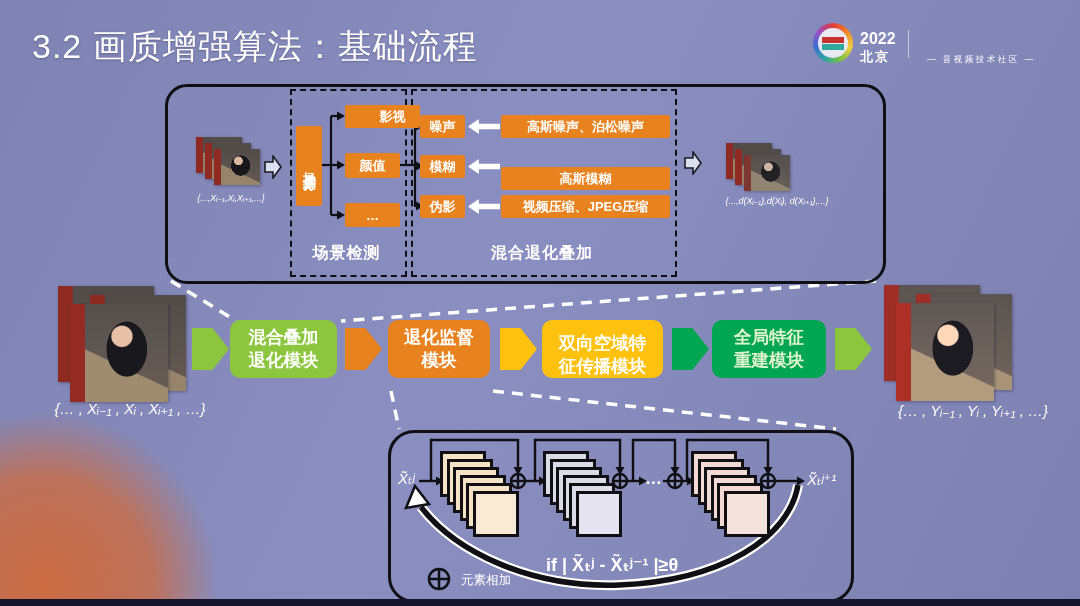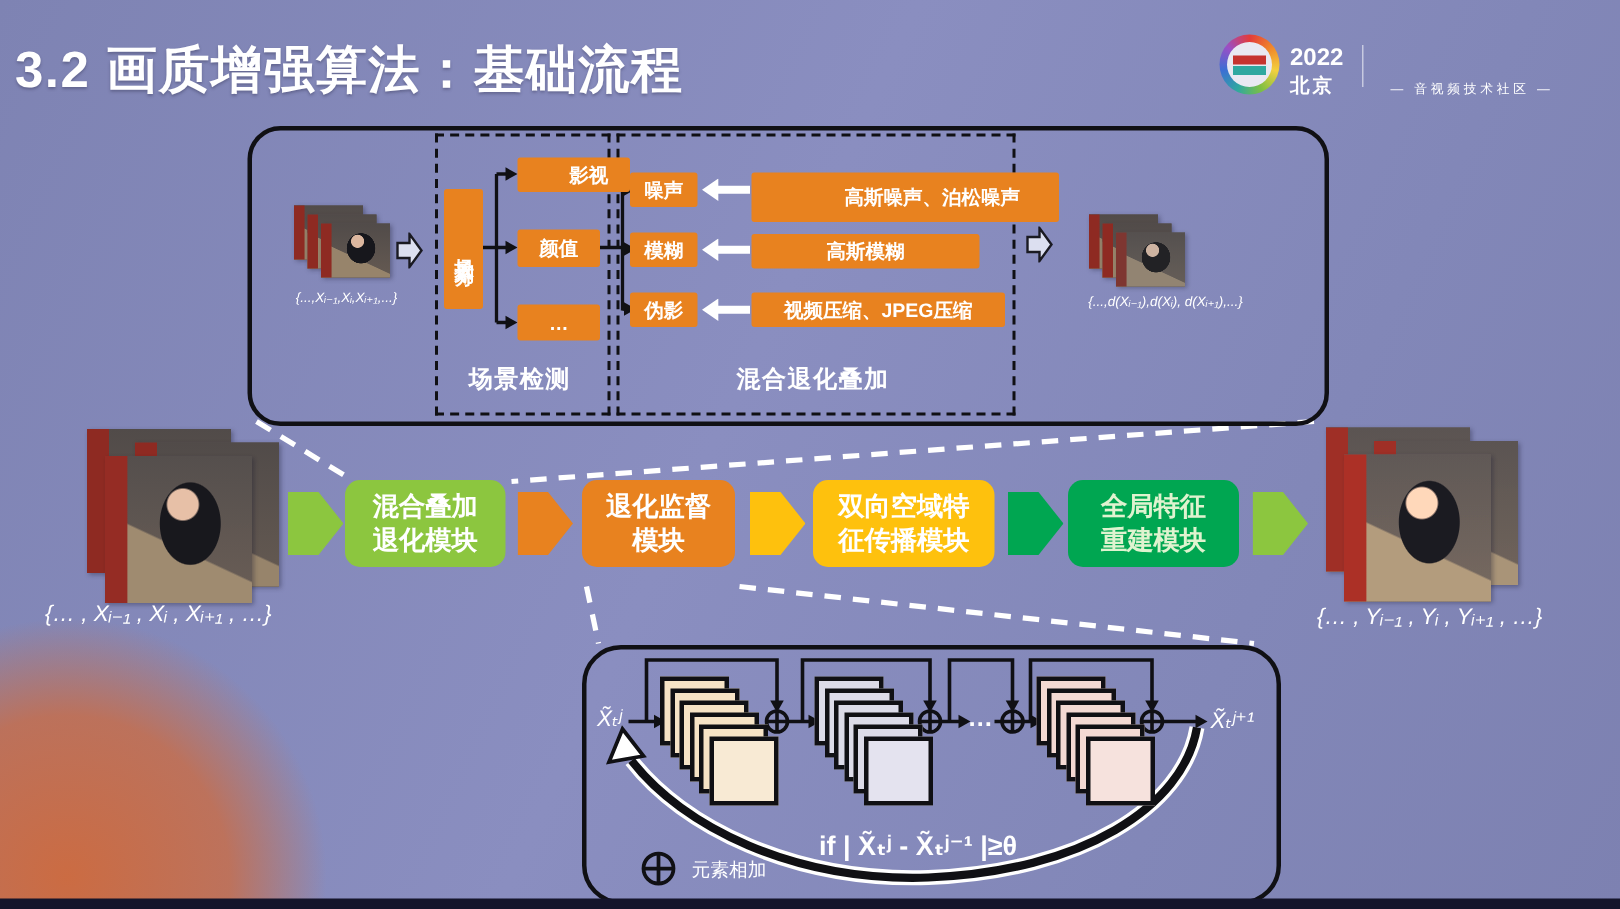--- a/index.html
+++ b/index.html
@@ -5,21 +5,21 @@
   html,body{margin:0;padding:0;background:#555;}
   .canvas{
     position:relative; width:1080px; height:606px; overflow:hidden;
     font-family:"Liberation Sans","DejaVu Sans",sans-serif;
     background:
       radial-gradient(circle 240px at 45px 585px, rgba(207,106,60,.95) 0%, rgba(207,106,60,.75) 45%, rgba(207,106,60,0) 72%),
       linear-gradient(115deg,#7e83b3 0%,#8a8ec0 45%,#8287b8 75%,#7d81b1 100%);
   }
   .abs{position:absolute;}
   
-  .slide-title{left:10px;top:24px;font-size:34px;font-weight:bold;color:#fff;letter-spacing:1px;text-shadow:0 1px 2px rgba(40,40,70,.35);white-space:nowrap;}
+  .slide-title{left:32px;top:24px;font-size:34px;font-weight:normal;color:#fff;letter-spacing:1px;text-shadow:0 1px 2px rgba(40,40,70,.35);white-space:nowrap;}
   .logo-ring{left:813px;top:23px;width:40px;height:40px;border-radius:50%;
     background:conic-gradient(#e33b3b,#f0862b,#f3d03e,#7dbf43,#2fa8a0,#3b6fd4,#9a4fc6,#e33b3b);}
   .logo-ring::before{content:"";position:absolute;left:5px;top:5px;width:30px;height:30px;border-radius:50%;background:#e9e9f2;}
   .logo-ring::after{content:"";position:absolute;left:9px;top:14px;width:22px;height:6px;background:#c6332f;box-shadow:0 7px 0 #2fa8a0;}
   .hdr-year{left:860px;top:30px;font-size:16px;font-weight:bold;color:#fff;}
   .hdr-city{left:860px;top:48px;font-size:13px;font-weight:bold;color:#fff;letter-spacing:2px;}
   .hdr-div{left:908px;top:30px;width:1px;height:28px;background:rgba(255,255,255,.55);}
   .hdr-brand{left:926px;top:32px;font-size:18.5px;font-weight:bold;color:#fff;letter-spacing:.5px;}
   .hdr-tag{left:927px;top:54px;font-size:8.5px;color:#fff;letter-spacing:2.5px;}
   
@@ -35,21 +35,21 @@
       radial-gradient(circle at 53% 33%, #dcb79f 0%, #dcb79f 12%, rgba(0,0,0,0) 13.5%),
       radial-gradient(ellipse 34% 46% at 58% 46%, #17171c 0%, #17171c 60%, rgba(0,0,0,0) 62%),
       linear-gradient(90deg, #8e2a22 0%, #8e2a22 15%, rgba(142,42,34,0) 15.5%),
       linear-gradient(205deg, rgba(70,60,52,0) 0%, rgba(70,60,52,0) 58%, #97846b 59%),
       linear-gradient(180deg,#514b49 0%,#655a52 100%);
     box-shadow:1px 1px 3px rgba(20,20,40,.35);}
   
   .pmod{border-radius:10px;display:flex;flex-direction:column;align-items:center;justify-content:center;
         font-weight:bold;font-size:17.5px;line-height:1.32;color:#fff;text-align:center;}
   .parrow{clip-path:polygon(0 0,55% 0,100% 50%,55% 100%,0 100%);width:37px;height:42px;top:328px;}
-  .pio-label{color:#fff;font-style:italic;font-size:15px;text-align:left;white-space:nowrap;}
+  .pio-label{color:#fff;font-style:italic;font-size:15px;text-align:center;white-space:nowrap;}
   
   .fm{position:absolute;width:40px;height:40px;border:3.5px solid #101014;}
   .math{color:#fff;font-style:italic;font-size:15px;white-space:nowrap;}
   .cond{color:#fff;font-weight:bold;font-size:18px;white-space:nowrap;}
   .legend-txt{color:#fff;font-size:12.5px;}
   .strip{left:0;bottom:0;width:1080px;height:7px;background:#15152b;}
   .vtext{writing-mode:vertical-rl;text-orientation:upright;letter-spacing:2px;}
 </style>
 </head>
 <body>
@@ -112,25 +112,25 @@
       </g>
     </svg>
 
     <div class="abs obox" style="left:177px;top:18px;width:55px;height:23px;padding-left:20px;">影视</div>
     <div class="abs obox" style="left:177px;top:66px;width:55px;height:25px;">颜值</div>
     <div class="abs obox" style="left:177px;top:116px;width:55px;height:24px;">…</div>
     <div class="abs sec-label" style="left:122px;top:156px;width:113px;">场景检测</div>
 
     <div class="abs obox" style="left:252px;top:28px;width:45px;height:23px;">噪声</div>
     <div class="abs larrow" style="left:300px;top:32px;width:32px;height:15px;"></div>
-    <div class="abs obox" style="left:333px;top:28px;width:169px;height:33px;padding-left:36px;">高斯噪声、泊松噪声</div>
+    <div class="abs obox" style="left:333px;top:28px;width:169px;height:23px;">高斯噪声、泊松噪声</div>
 
     <div class="abs obox" style="left:252px;top:68px;width:45px;height:23px;">模糊</div>
     <div class="abs larrow" style="left:300px;top:72px;width:32px;height:15px;"></div>
-    <div class="abs obox" style="left:333px;top:69px;width:152px;height:23px;">高斯模糊</div>
+    <div class="abs obox" style="left:333px;top:80px;width:169px;height:23px;">高斯模糊</div>
 
     <div class="abs obox" style="left:252px;top:108px;width:45px;height:23px;">伪影</div>
     <div class="abs larrow" style="left:300px;top:112px;width:32px;height:15px;"></div>
     <div class="abs sec-label" style="left:243px;top:156px;width:262px;">混合退化叠加</div>
 
     <div class="abs obox" style="left:333px;top:108px;width:169px;height:23px;">视频压缩、JPEG压缩</div>
 
     <svg class="abs" style="left:516px;top:64px;" width="18" height="24">
       <polygon points="1,7 9,7 9,1 17,12 9,23 9,17 1,17" fill="#dcdff0" stroke="#1a1a22" stroke-width="1.6"></polygon>
     </svg>
@@ -154,21 +154,21 @@
     <span>退化模块</span>
   </div>
 
   <div class="abs parrow" style="left:345px;background:#e8821f;"></div>
   <div class="abs pmod" style="left:388px;top:320px;width:102px;height:58px;background:#e8821f;">
     <span>退化监督</span>
     <span>模块</span>
   </div>
 
   <div class="abs parrow" style="left:500px;background:#fec10d;"></div>
-  <div class="abs pmod" style="left:542px;top:320px;width:121px;height:58px;background:#fec10d;">
+  <div class="abs pmod" style="left:542px;top:320px;width:121px;height:58px;background:#fec10d;justify-content:flex-end;">
     <span>双向空域特</span>
     <span>征传播模块</span>
   </div>
 
   <div class="abs parrow" style="left:672px;background:#00a651;"></div>
   <div class="abs pmod" style="left:712px;top:320px;width:114px;height:58px;background:#00a651;color:#dff3cf;">
     <span>全局特征</span>
     <span>重建模块</span>
   </div>
 

